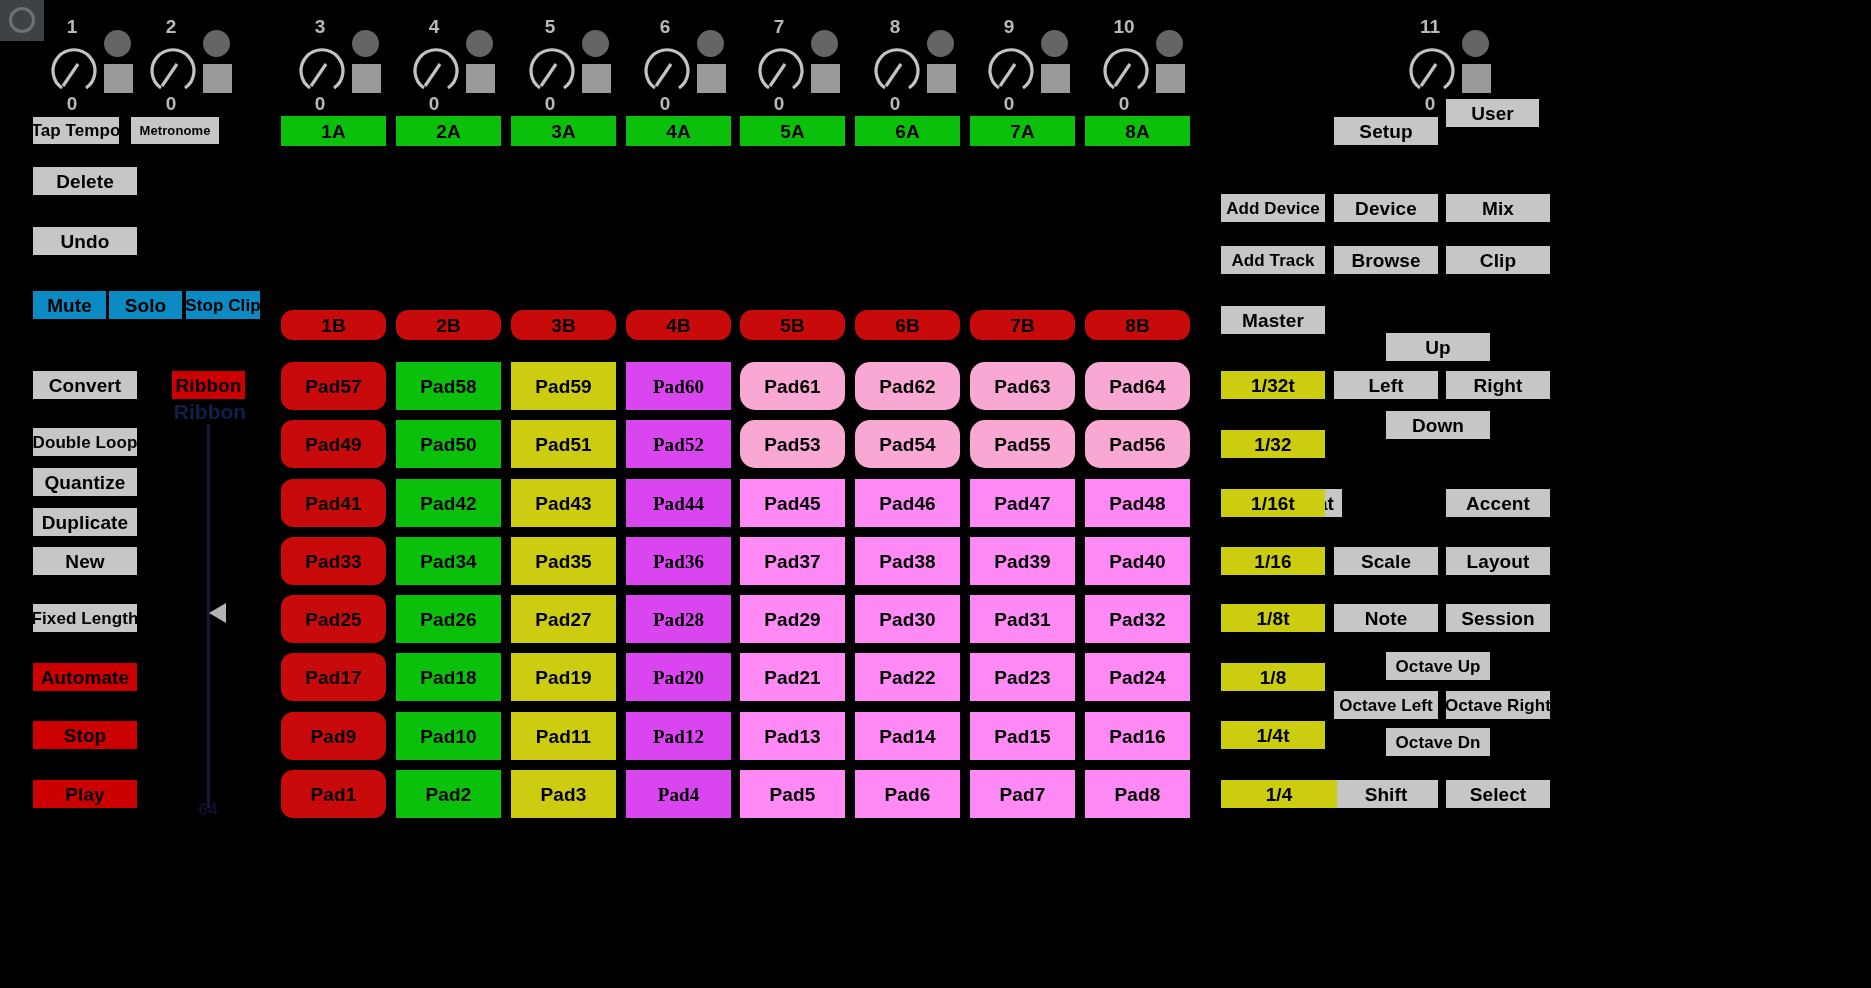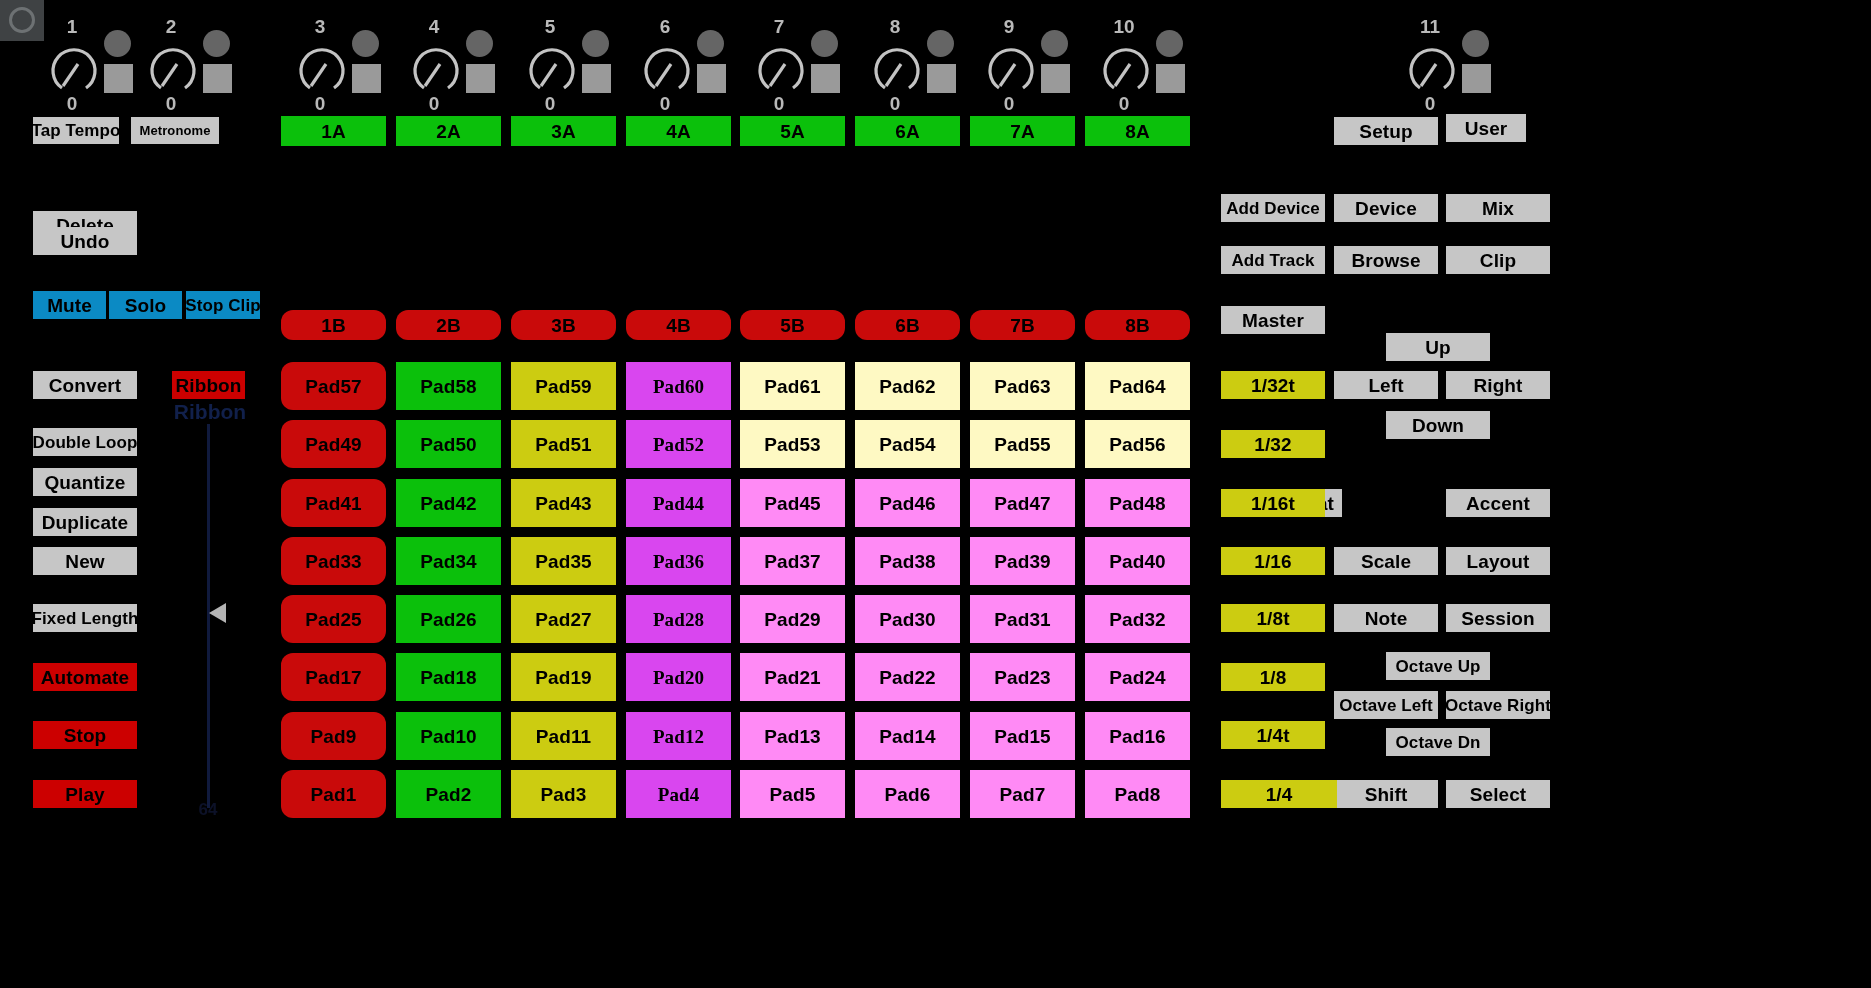--- a/index.html
+++ b/index.html
@@ -27,21 +27,21 @@
   }
   .btn.grey   { background: #c6c6c6; }
   .btn.blue   { background: #0b8ac4; }
   .btn.red    { background: #cc0000; }
   .btn.green  { background: #0bc00b; }
   .btn.yellow { background: #cccc11; }
   .btn.padred { background: #c90a0a; border-radius: 12px; }
   .btn.padgreen { background: #0bc00b; }
   .btn.padyellow { background: #cccc11; }
   .btn.padgrey { background: #d946ef; font-family: Liberation Serif, serif; }
-  .btn.padblue { background: #fef9c3; }
+  .btn.padblue { background: #f9a8d4; border-radius: 15px; }
   .btn.padpink { background: #ff8af5; }
 
   
   #winbox {
     position: absolute; left: 0; top: 0; width: 44px; height: 41px;
     background: #3f4244;
   }
   #winbox .ring {
     position: absolute; left: 9px; top: 7px; width: 26px; height: 26px;
     border: 3px solid #6d7173; border-radius: 50%;
@@ -205,21 +205,21 @@
           <path d="M 30 26 L 15 48" fill="none" stroke="#c3c3c3" stroke-width="3.2"></path>
         </svg>
         <div class="circ"></div>
         <div class="sq"></div>
         <div class="zero">0</div>
       </div>
     </div>
 
   <div class="btn grey" style="left:33px;top:117px;width:86px;height:27px;font-size:17px;">Tap Tempo</div>
   <div class="btn grey" style="left:131px;top:117px;width:88px;height:27px;font-size:13px;">Metronome</div>
-  <div class="btn grey" style="left:33px;top:167px;width:104px;height:28px;margin-top:44px;">Delete</div>
+  <div class="btn grey" style="left:33px;top:167px;width:104px;height:28px;">Delete</div>
   <div class="btn grey" style="left:33px;top:227px;width:104px;height:28px;">Undo</div>
 
   <div class="btn blue" style="left:33px;top:291px;width:73px;height:28px;">Mute</div>
   <div class="btn blue" style="left:109px;top:291px;width:73px;height:28px;">Solo</div>
   <div class="btn blue" style="left:186px;top:291px;width:74px;height:28px;font-size:17px;">Stop Clip</div>
 
   <div class="btn grey" style="left:33px;top:371px;width:104px;height:28px;">Convert</div>
   <div class="btn red" style="left:172px;top:371px;width:73px;height:28px;">Ribbon</div>
 
   <div class="btn grey" style="left:33px;top:428px;width:104px;height:28px;font-size:17px;">Double Loop</div>
@@ -315,21 +315,21 @@
       <div class="btn padgreen" style="left: 396px; top: 770px; width: 105px; height: 48px;">Pad2</div>
       <div class="btn padyellow" style="left: 511px; top: 770px; width: 105px; height: 48px;">Pad3</div>
       <div class="btn padgrey" style="left: 626px; top: 770px; width: 105px; height: 48px;">Pad4</div>
       <div class="btn padpink" style="left: 740px; top: 770px; width: 105px; height: 48px;">Pad5</div>
       <div class="btn padpink" style="left: 855px; top: 770px; width: 105px; height: 48px;">Pad6</div>
       <div class="btn padpink" style="left: 970px; top: 770px; width: 105px; height: 48px;">Pad7</div>
       <div class="btn padpink" style="left: 1085px; top: 770px; width: 105px; height: 48px;">Pad8</div>
     </div>
 
   <div class="btn grey" style="left:1334px;top:117px;width:104px;height:28px;">Setup</div>
-  <div class="btn grey" style="left:1446px;top:114px;width:80px;height:28px;">User</div>
+  <div class="btn grey" style="left:1446px;top:99px;width:93px;height:28px;">User</div>
 
   <div class="btn grey" style="left:1221px;top:194px;width:104px;height:28px;font-size:17px;">Add Device</div>
   <div class="btn grey" style="left:1334px;top:194px;width:104px;height:28px;">Device</div>
   <div class="btn grey" style="left:1446px;top:194px;width:104px;height:28px;">Mix</div>
 
   <div class="btn grey" style="left:1221px;top:246px;width:104px;height:28px;font-size:17px;">Add Track</div>
   <div class="btn grey" style="left:1334px;top:246px;width:104px;height:28px;">Browse</div>
   <div class="btn grey" style="left:1446px;top:246px;width:104px;height:28px;">Clip</div>
 
   <div class="btn grey" style="left:1221px;top:306px;width:104px;height:28px;">Master</div>

